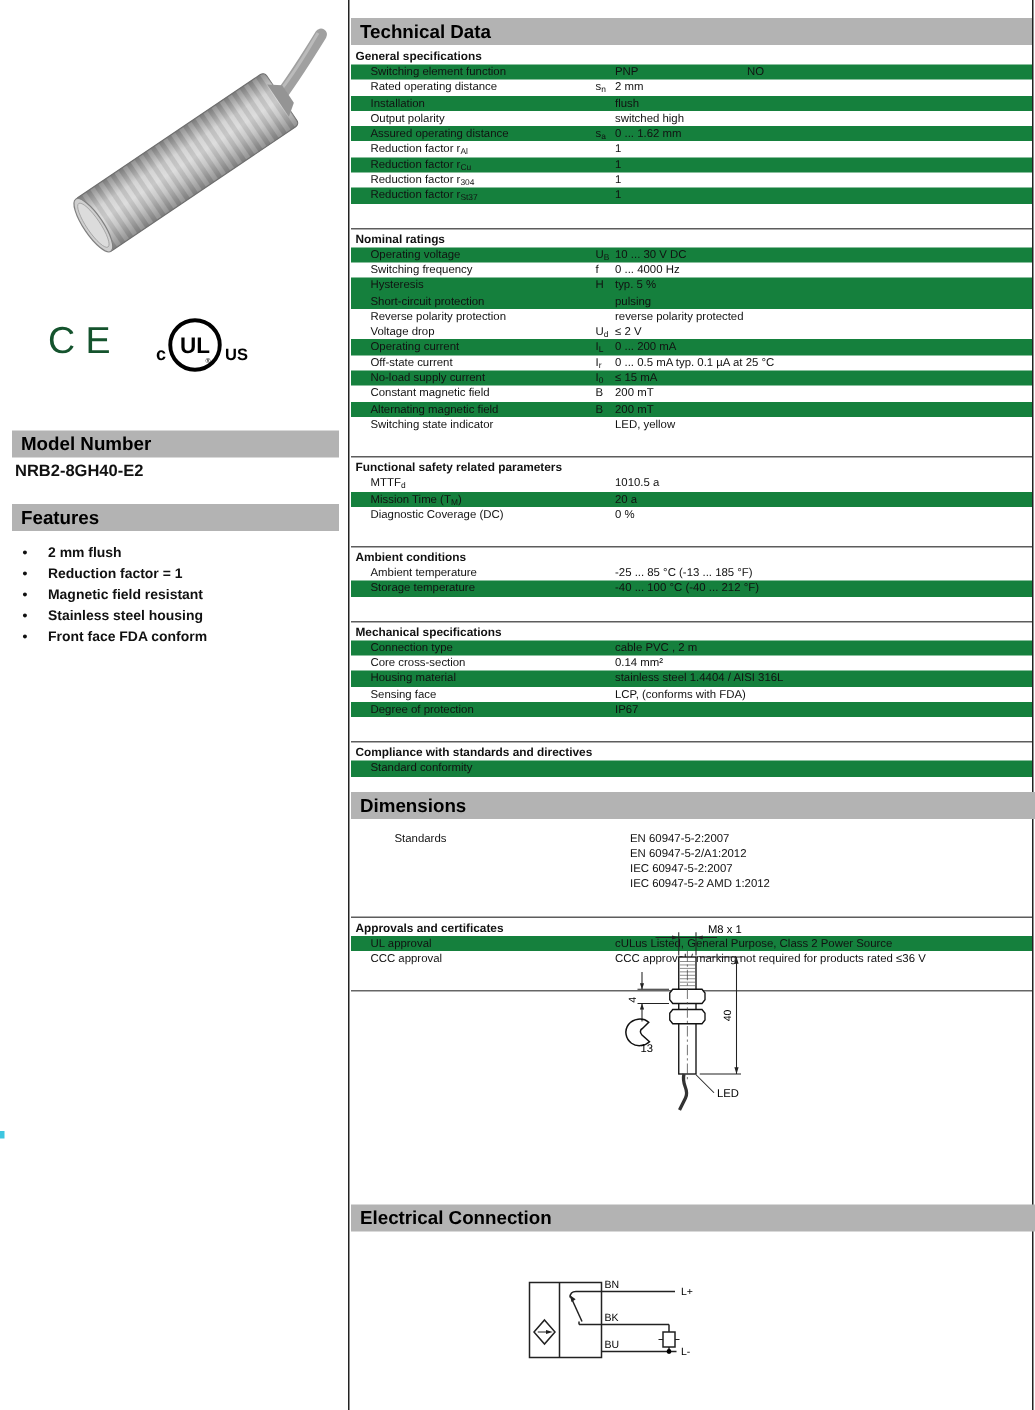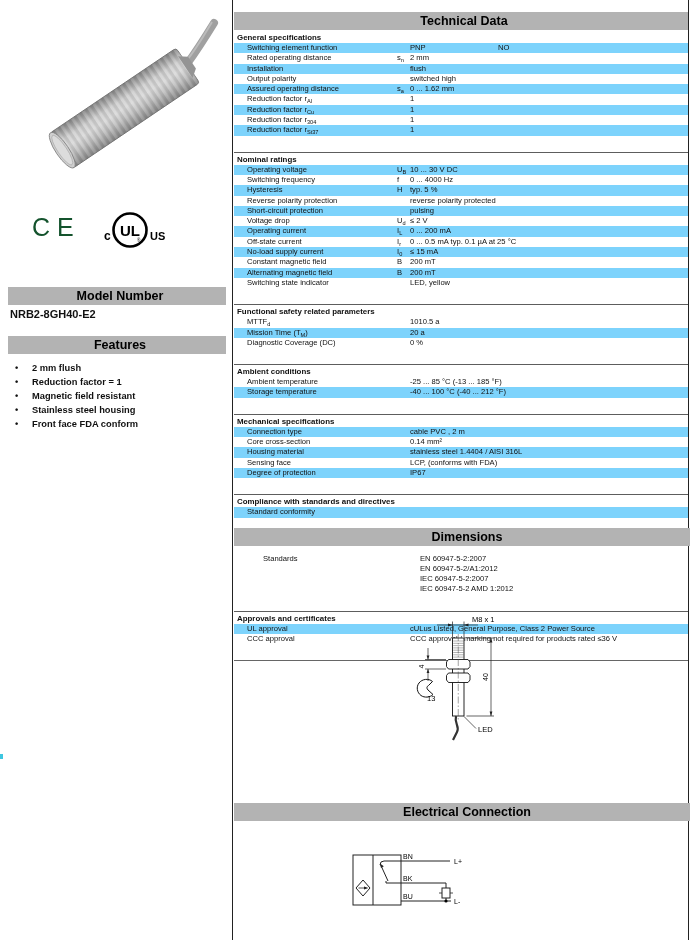--- a/index.html
+++ b/index.html
@@ -9,37 +9,37 @@
   .page-edge{position:absolute;left:688px;top:0;width:1px;height:940px;background:#222;}
   .reg-tick{position:absolute;left:0;top:754px;width:3px;height:5px;background:#3ec6e0;}
 
   
   .left-col{position:absolute;left:8px;top:0;width:220px;}
   .photo{position:absolute;left:0;top:8px;}
   .ce-mark{position:absolute;left:24px;top:213px;font-size:25px;letter-spacing:7px;
            font-weight:400;color:#14532d;}
   .ul-mark{position:absolute;left:86px;top:208px;}
   .bar{background:#b3b3b3;height:18px;line-height:18px;font-weight:bold;
-       font-size:12.5px;padding-left:6px;color:#000;text-align:center;}
+       font-size:12.5px;padding-left:6px;color:#000;}
   .model-bar{position:absolute;left:0;top:287px;width:212px;}
   .model-val{position:absolute;left:2px;top:308px;font-size:11px;font-weight:bold;}
   .feat-bar{position:absolute;left:0;top:336px;width:212px;}
   .feat-list{position:absolute;left:0;top:361px;width:215px;}
   .feat-item{position:relative;padding-left:24px;font-weight:bold;font-size:9.3px;line-height:14px;}
   .feat-item .bullet{position:absolute;left:7px;top:0;}
 
   
   .right-col{position:absolute;left:234px;top:0;width:454px;height:940px;}
   .tech-wrap{padding-top:12px;}
   .tech-table{border-bottom:1px solid #666;padding-bottom:16px;}
   .sec-h{font-weight:bold;font-size:7.9px;line-height:9px;padding:2px 0 1px 3px;
          border-top:1px solid #5d5d5d;margin-top:16px;}
   .sec-h.first{border-top:none;margin-top:1px;}
   .row{position:relative;height:10.3px;line-height:10.3px;font-size:7.6px;}
-  .row.shaded{background:#7dd3fc;}
+  .row.shaded{background:#15803d;}
   .row .lab{margin-left:13px;}
   .row.indent2 .lab{margin-left:29px;}
   .row .sym{position:absolute;left:163px;top:0;}
   .row .val{position:absolute;left:176px;top:0;white-space:pre-line;}
   .row .val2{position:absolute;left:264px;top:0;}
   .row.tall{height:auto;min-height:10.3px;}
   .row.tall .lab{position:absolute;top:0;}
   .row.tall .val{position:static;display:block;margin-left:186px;margin-top:36px;}
   sub{font-size:5.6px;line-height:0;vertical-align:-1.6px;}
   .dim-bar{position:absolute;left:0;top:528px;width:454px;}
@@ -120,22 +120,22 @@
           <div class="row"><span class="lab">Output polarity</span><span class="val">switched high</span></div>
           <div class="row shaded"><span class="lab">Assured operating distance</span><span class="sym">s<sub>a</sub></span><span class="val">0 ... 1.62 mm</span></div>
           <div class="row"><span class="lab">Reduction factor r<sub>Al</sub></span><span class="val">1</span></div>
           <div class="row shaded"><span class="lab">Reduction factor r<sub>Cu</sub></span><span class="val">1</span></div>
           <div class="row"><span class="lab">Reduction factor r<sub>304</sub></span><span class="val">1</span></div>
           <div class="row shaded"><span class="lab">Reduction factor r<sub>St37</sub></span><span class="val">1</span></div>
           <div class="sec-h">Nominal ratings</div>
           <div class="row shaded"><span class="lab">Operating voltage</span><span class="sym">U<sub>B</sub></span><span class="val">10 ... 30 V DC</span></div>
           <div class="row"><span class="lab">Switching frequency</span><span class="sym">f</span><span class="val">0 ... 4000 Hz</span></div>
           <div class="row shaded"><span class="lab">Hysteresis</span><span class="sym">H</span><span class="val">typ. 5 %</span></div>
+          <div class="row shaded"><span class="lab">Short-circuit protection</span><span class="val">pulsing</span></div>
           <div class="row"><span class="lab">Reverse polarity protection</span><span class="val">reverse polarity protected</span></div>
-          <div class="row shaded"><span class="lab">Short-circuit protection</span><span class="val">pulsing</span></div>
           <div class="row"><span class="lab">Voltage drop</span><span class="sym">U<sub>d</sub></span><span class="val">≤ 2 V</span></div>
           <div class="row shaded"><span class="lab">Operating current</span><span class="sym">I<sub>L</sub></span><span class="val">0 ... 200 mA</span></div>
           <div class="row"><span class="lab">Off-state current</span><span class="sym">I<sub>r</sub></span><span class="val">0 ... 0.5 mA typ. 0.1 µA at 25 °C</span></div>
           <div class="row shaded"><span class="lab">No-load supply current</span><span class="sym">I<sub>0</sub></span><span class="val">≤ 15 mA</span></div>
           <div class="row"><span class="lab">Constant magnetic field</span><span class="sym">B</span><span class="val">200 mT</span></div>
           <div class="row shaded"><span class="lab">Alternating magnetic field</span><span class="sym">B</span><span class="val">200 mT</span></div>
           <div class="row"><span class="lab">Switching state indicator</span><span class="val">LED, yellow</span></div>
           <div class="sec-h">Functional safety related parameters</div>
           <div class="row"><span class="lab">MTTF<sub>d</sub></span><span class="val">1010.5 a</span></div>
           <div class="row shaded"><span class="lab">Mission Time (T<sub>M</sub>)</span><span class="val">20 a</span></div>

